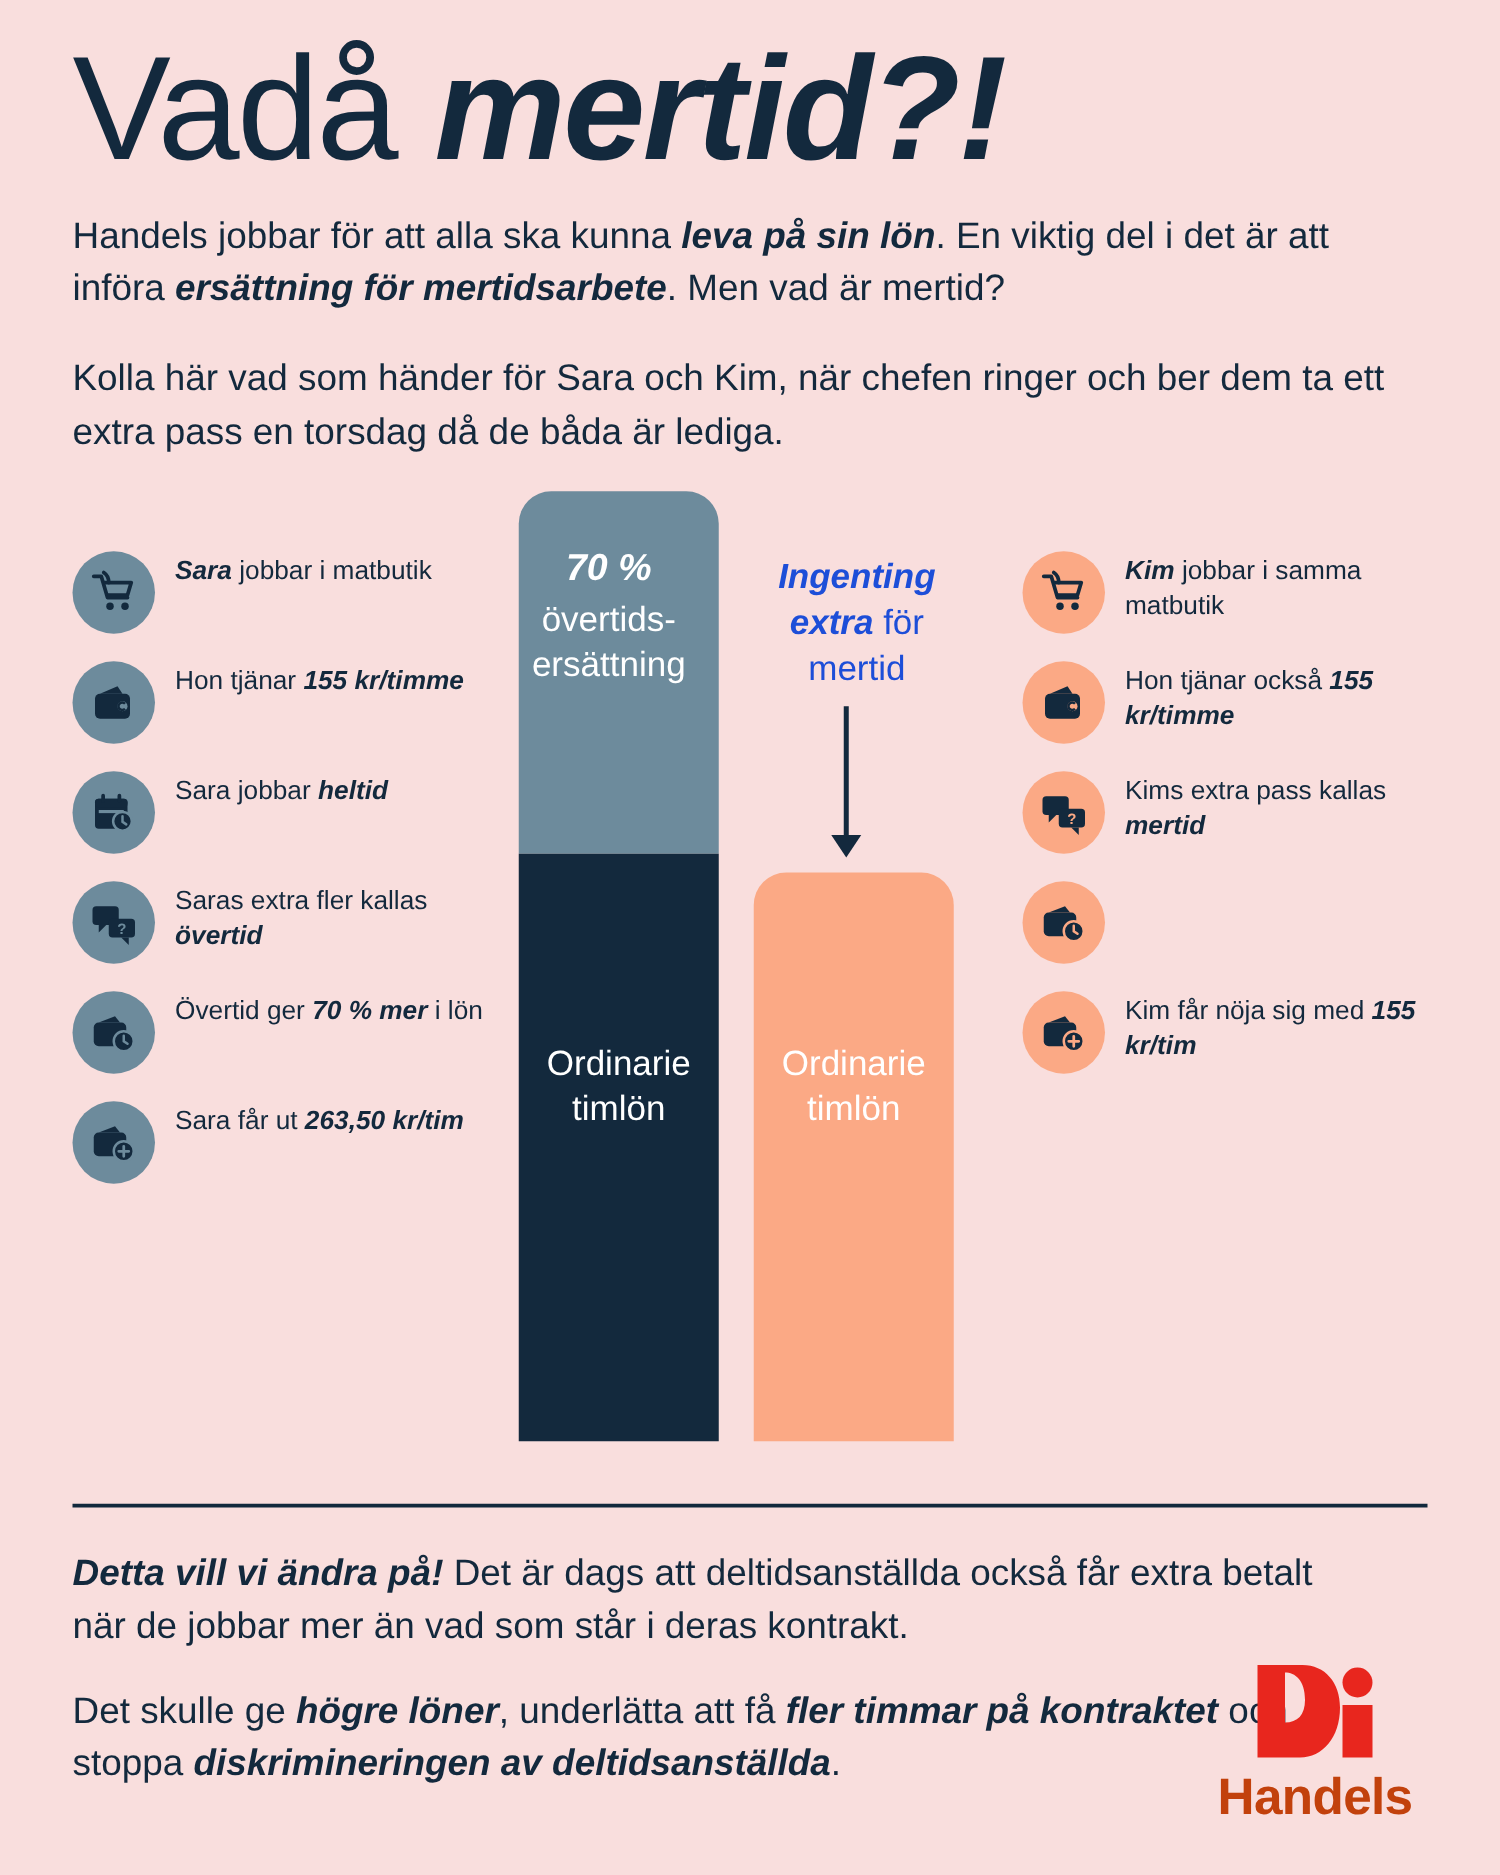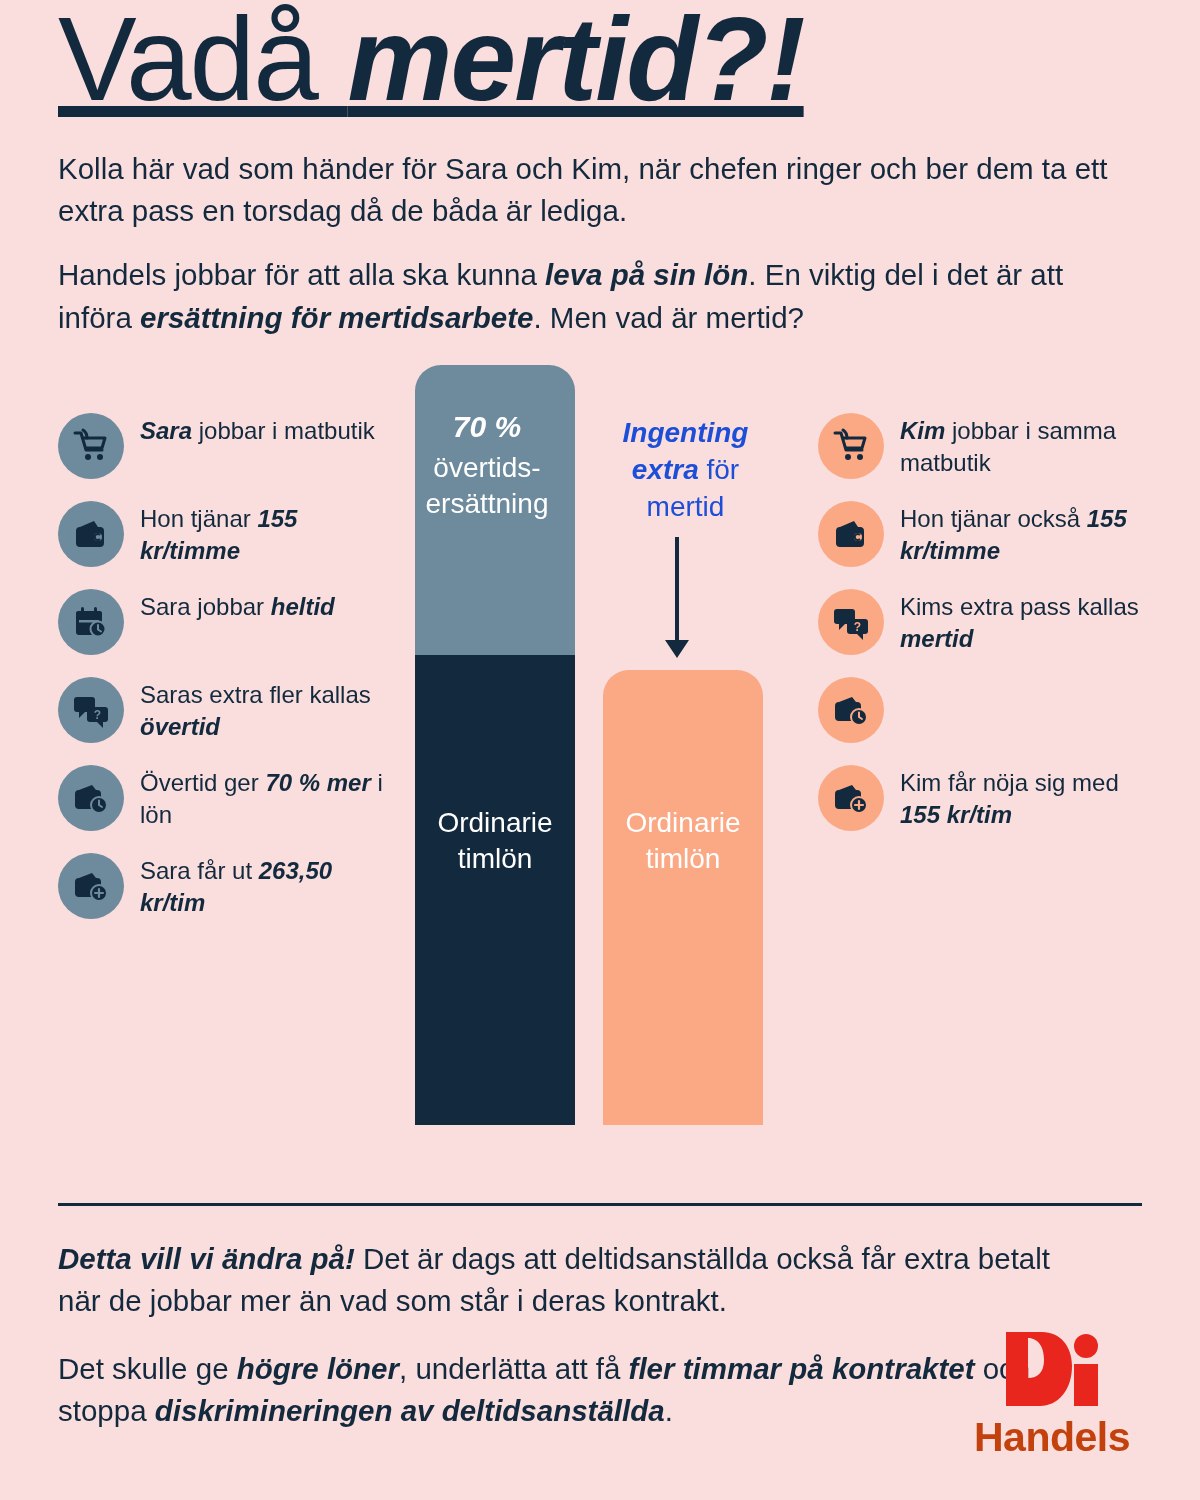--- a/index.html
+++ b/index.html
@@ -18,27 +18,27 @@
   .page {
     position: relative;
     width: 1200px;
     height: 1500px;
     box-sizing: border-box;
     padding: 0 58px;
   }
   
   .title {
     margin: 0;
+    padding-top: 28px;
     font-size: 118px;
     line-height: 1.0;
     letter-spacing: -2px;
     font-weight: 400;
     color: #13293d;
     white-space: nowrap;
-    text-decoration: underline;
   }
   .title .em {
     font-weight: 700;
     font-style: italic;
   }
   .intro {
     font-size: 29.5px;
     line-height: 1.43;
     margin: 22px 0 0 0;
     max-width: 1090px;
@@ -158,21 +158,21 @@
   }
   .col-left { left: 0px; }
   .col-right { left: 760px; }
   .fact {
     display: flex;
     align-items: flex-start;
     gap: 16px;
     margin-bottom: 22px;
   }
   .fact .txt {
-    font-size: 24px;
+    font-size: 21px;
     line-height: 1.33;
     padding-top: 2px;
   }
   .fact .txt b {
     font-weight: 700;
     font-style: italic;
   }
   .badge {
     flex: 0 0 auto;
     width: 66px;
@@ -227,23 +227,23 @@
     margin-top: 2px;
   }
 </style>
 </head>
 <body>
 
 <div class="page">
 
   <h1 class="title"><span>Vadå </span><span class="em">mertid?!</span></h1>
 
+  <p class="intro"><span>Handels jobbar för att alla ska kunna </span><b>leva på sin lön</b><span>. En viktig del i det är att införa </span><b>ersättning för mertidsarbete</b><span>. Men vad är mertid?</span></p>
+
   <p class="intro second">Kolla här vad som händer för Sara och Kim, när chefen ringer och ber dem ta ett extra pass en torsdag då de båda är lediga.</p>
-
-  <p class="intro"><span>Handels jobbar för att alla ska kunna </span><b>leva på sin lön</b><span>. En viktig del i det är att införa </span><b>ersättning för mertidsarbete</b><span>. Men vad är mertid?</span></p>
 
   <div class="diagram">
 
     <div class="bar bar-sara-top"></div>
     <div class="bar bar-sara-bottom"></div>
     <div class="bar bar-kim"></div>
 
     <div class="bar-label sara-pct">
       <span class="big">70 %</span>
       <span>övertids-</span><br>

